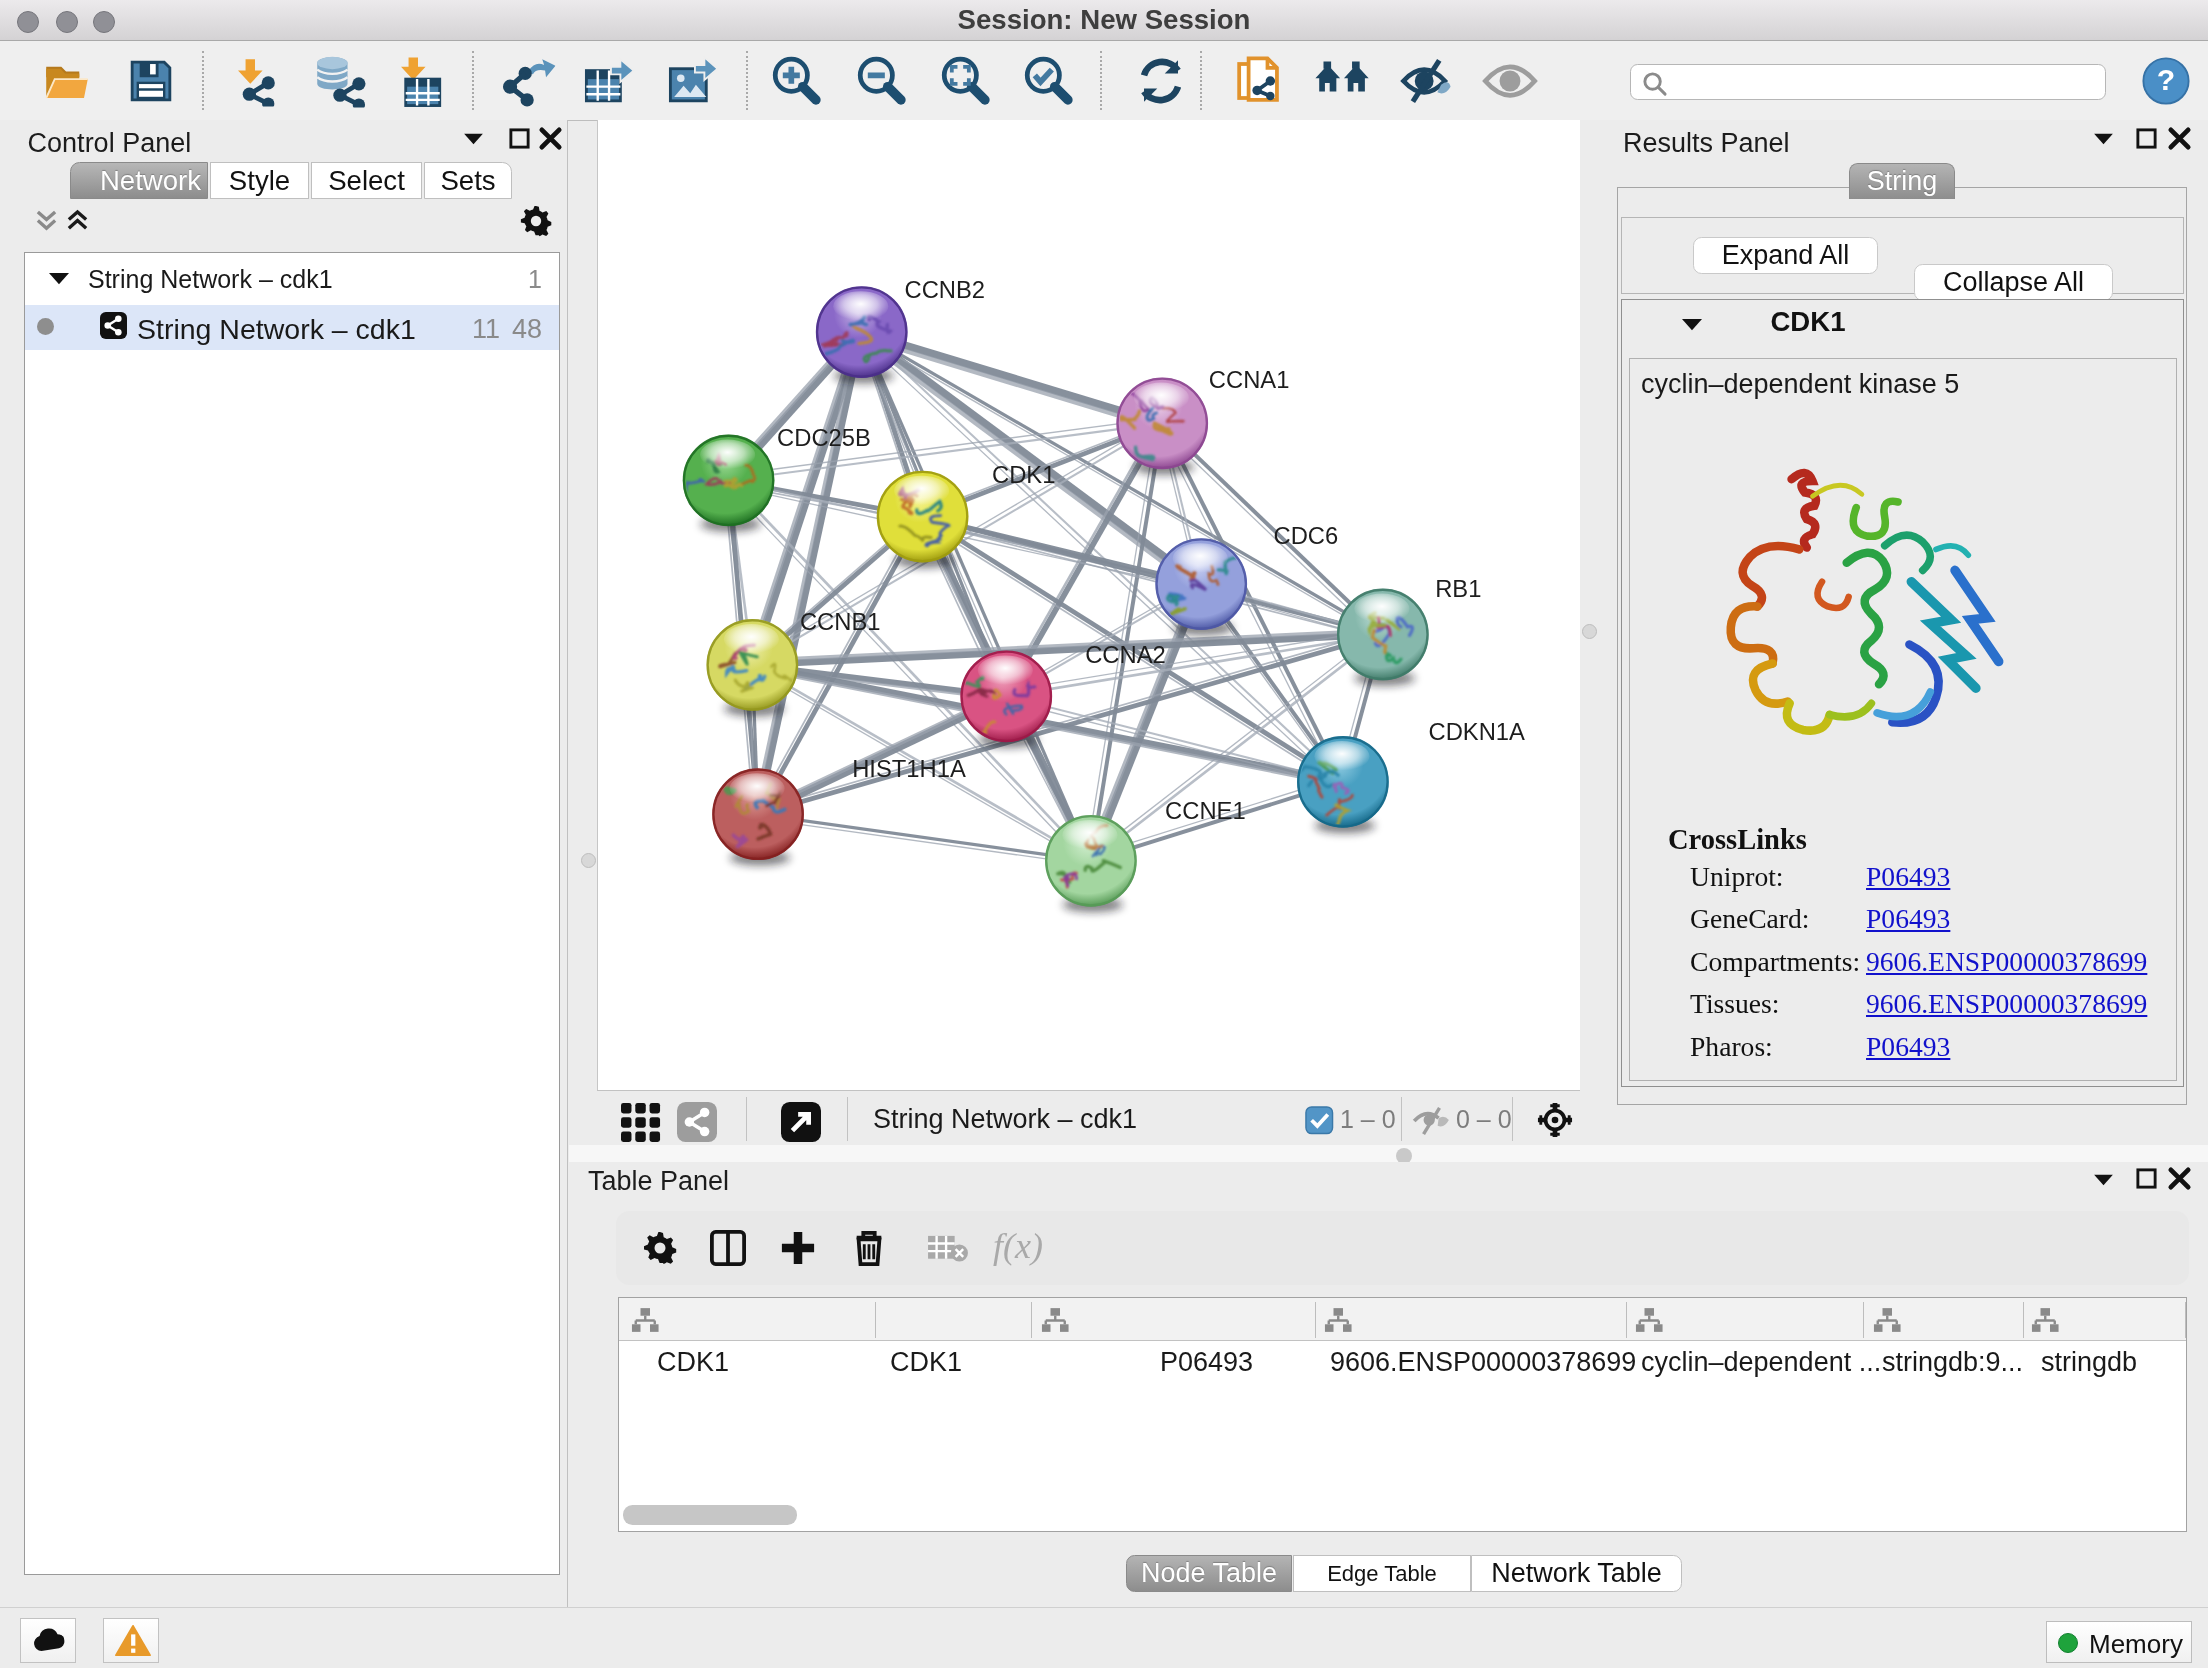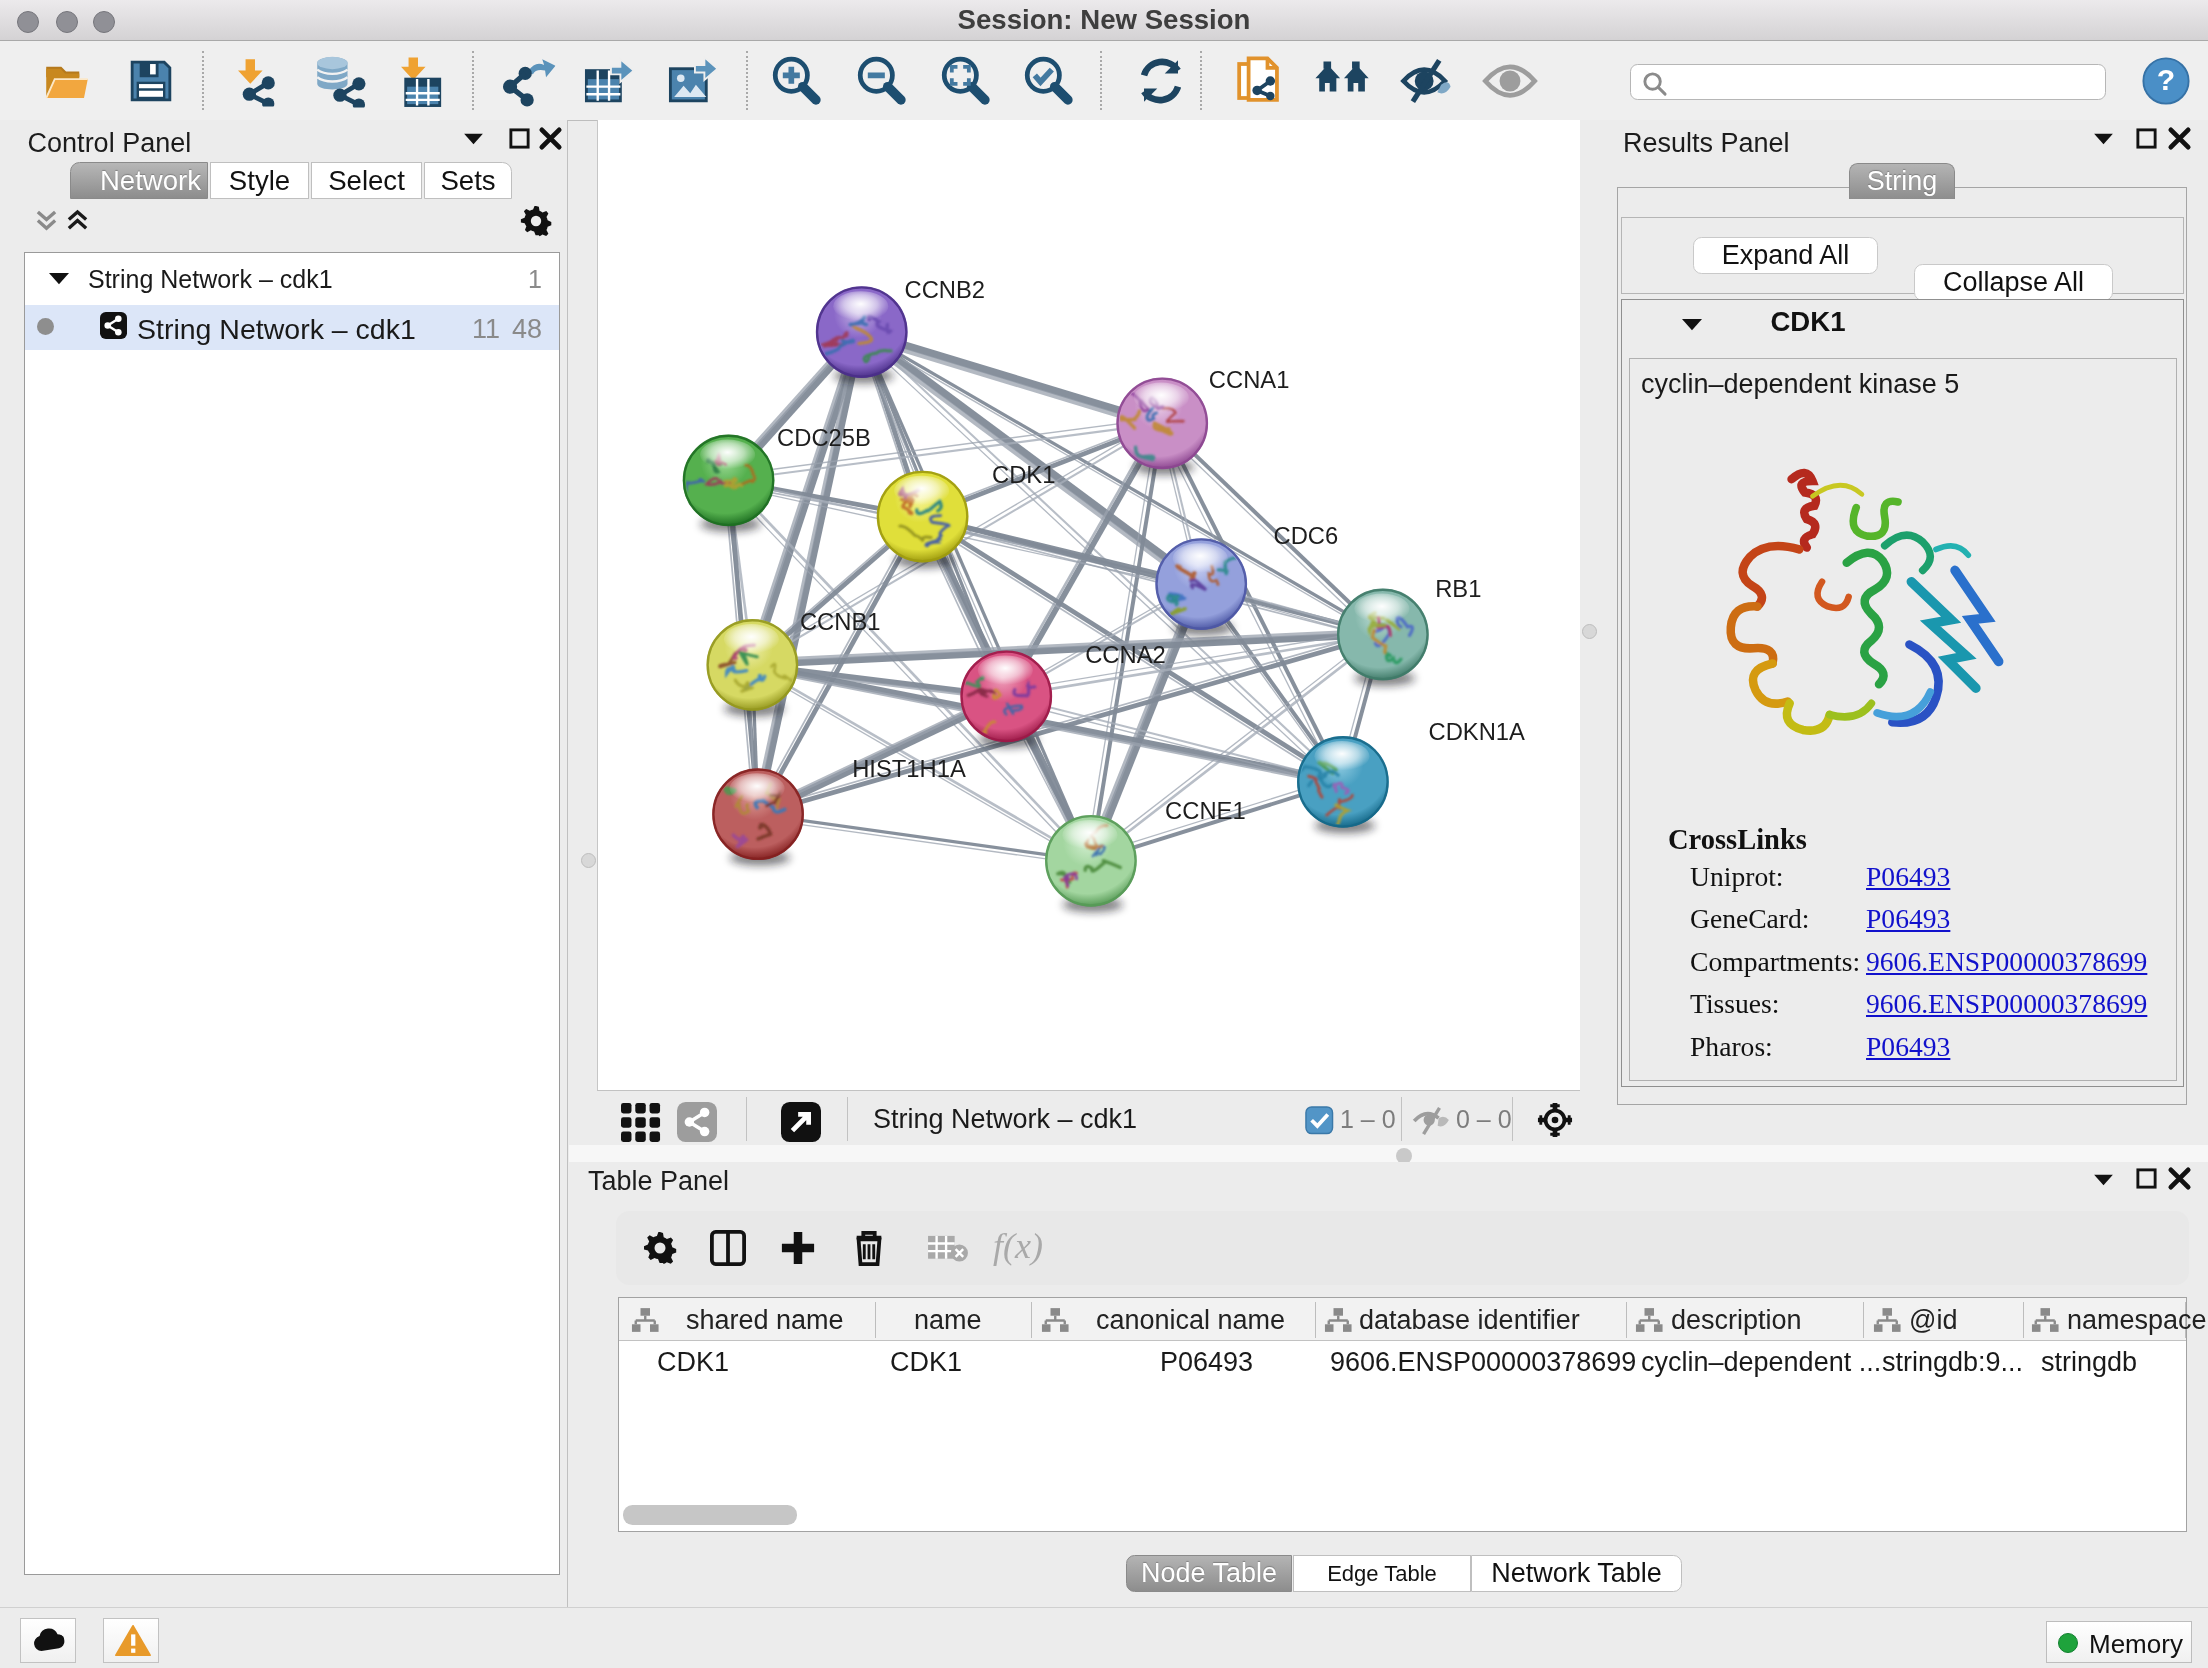--- a/index.html
+++ b/index.html
@@ -816,29 +816,20 @@
 <rect x="1" y="18" width="9" height="8" fill="#8a8a8a"></rect>
         <rect x="20" y="18" width="9" height="8" fill="#8a8a8a"></rect>
 </svg>
 <svg style="position:absolute;left:1412px;top:8.6px" width="28.5" height="26" viewBox="0 0 30 27">
 <rect x="10" y="1" width="10" height="8" fill="#8a8a8a"></rect>
 <path d="M15 9 v5 M5 14 h20 M5 14 v4 M25 14 v4" stroke="#8a8a8a" stroke-width="2.5" fill="none"></path>
 <rect x="1" y="18" width="9" height="8" fill="#8a8a8a"></rect>
         <rect x="20" y="18" width="9" height="8" fill="#8a8a8a"></rect>
 </svg>
 
- <div style="position:absolute;left:0;top:6.7px;width:100%;height:36px;font-size:27px;color:#222;">
-  <span style="position:absolute;left:67px;white-space:nowrap;">shared name</span>
-  <span style="position:absolute;left:295px;">name</span>
-  <span style="position:absolute;left:477px;white-space:nowrap;">canonical name</span>
-  <span style="position:absolute;left:740px;white-space:nowrap;">database identifier</span>
-  <span style="position:absolute;left:1052px;">description</span>
-  <span style="position:absolute;left:1290px;">@id</span>
-  <span style="position:absolute;left:1448px;white-space:nowrap;">namespace</span>
- </div>
  <div style="position:absolute;left:0;top:49px;width:100%;height:36px;font-size:27px;color:#1a1a1a;">
   <span style="position:absolute;left:38px;">CDK1</span>
   <span style="position:absolute;left:271px;">CDK1</span>
   <span style="position:absolute;left:541px;">P06493</span>
   <span style="position:absolute;left:711px;white-space:nowrap;">9606.ENSP00000378699</span>
   <span style="position:absolute;left:1022px;white-space:nowrap;">cyclin–dependent ...</span>
   <span style="position:absolute;left:1263px;">stringdb:9...</span>
   <span style="position:absolute;left:1422px;">stringdb</span>
  </div>
  <div style="position:absolute;left:3.8px;top:207px;width:174px;height:20px;background:#c6c6c6;border-radius:9.5px;"></div>

